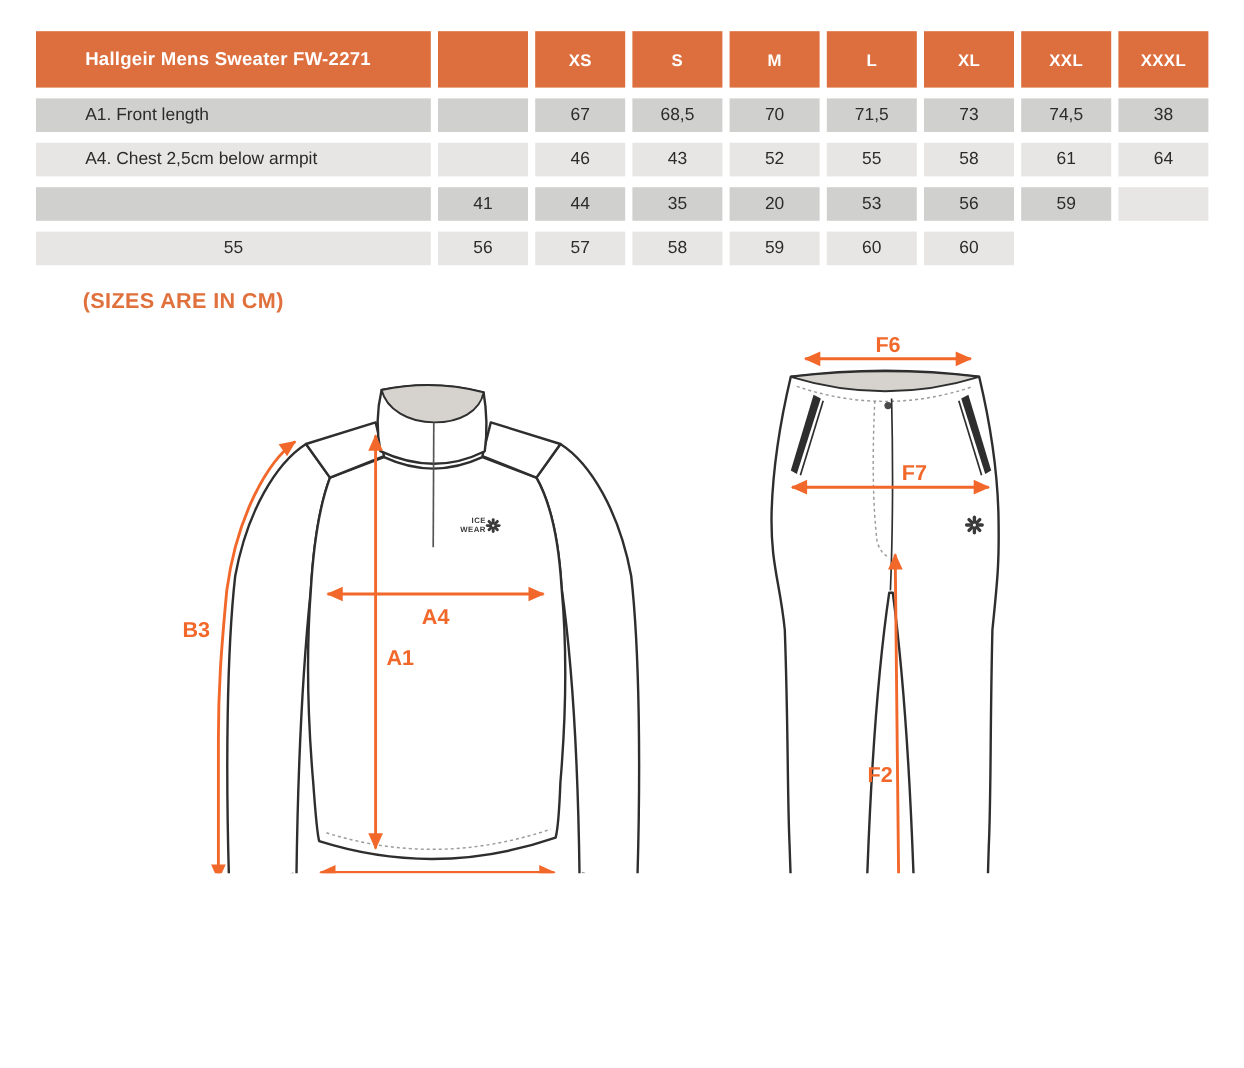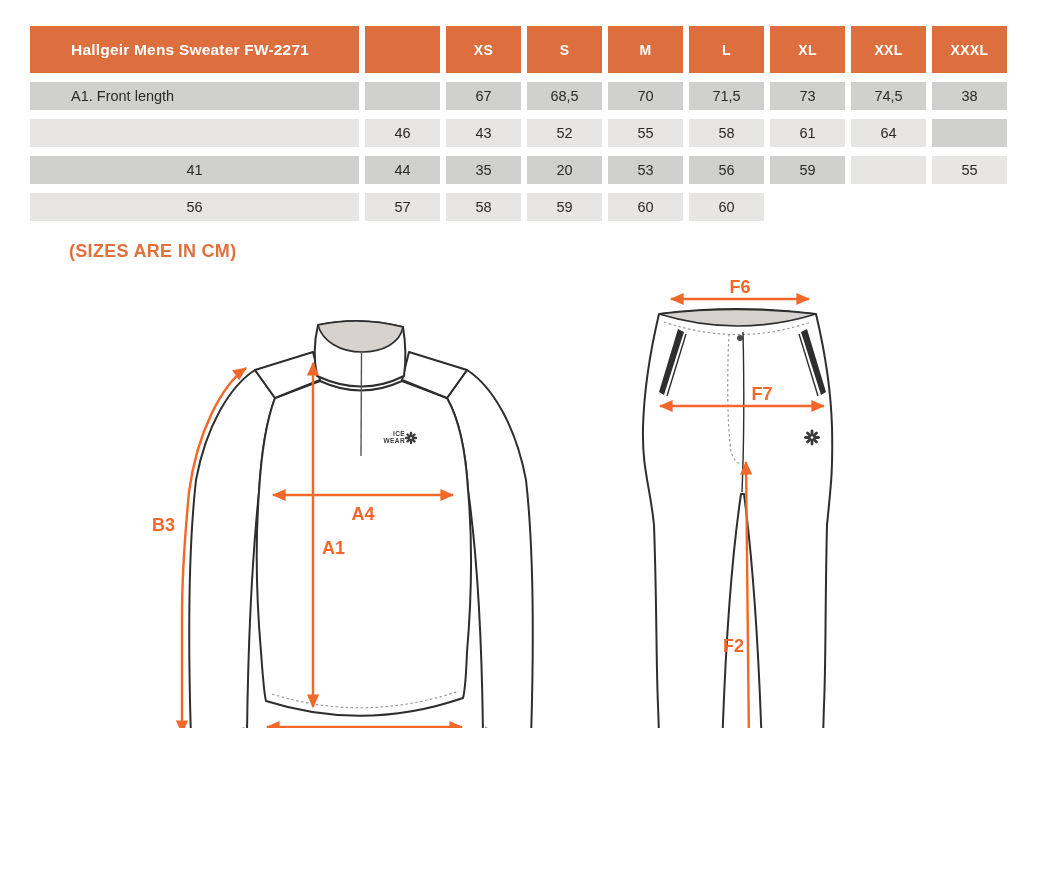--- a/index.html
+++ b/index.html
@@ -71,20 +71,21 @@
     <div class="cell label dark">A1. Front length</div>
     <div class="cell dark"></div>
     <div class="cell dark">67</div>
     <div class="cell dark">68,5</div>
     <div class="cell dark">70</div>
     <div class="cell dark">71,5</div>
     <div class="cell dark">73</div>
     <div class="cell dark">74,5</div>
     <div class="cell dark">38</div>
 
+    <div class="cell label light">A4. Chest 2,5cm below armpit</div>
     <div class="cell light"></div>
     <div class="cell light">46</div>
     <div class="cell light">43</div>
     <div class="cell light">52</div>
     <div class="cell light">55</div>
     <div class="cell light">58</div>
     <div class="cell light">61</div>
     <div class="cell light">64</div>
 
     <div class="cell dark"></div>

